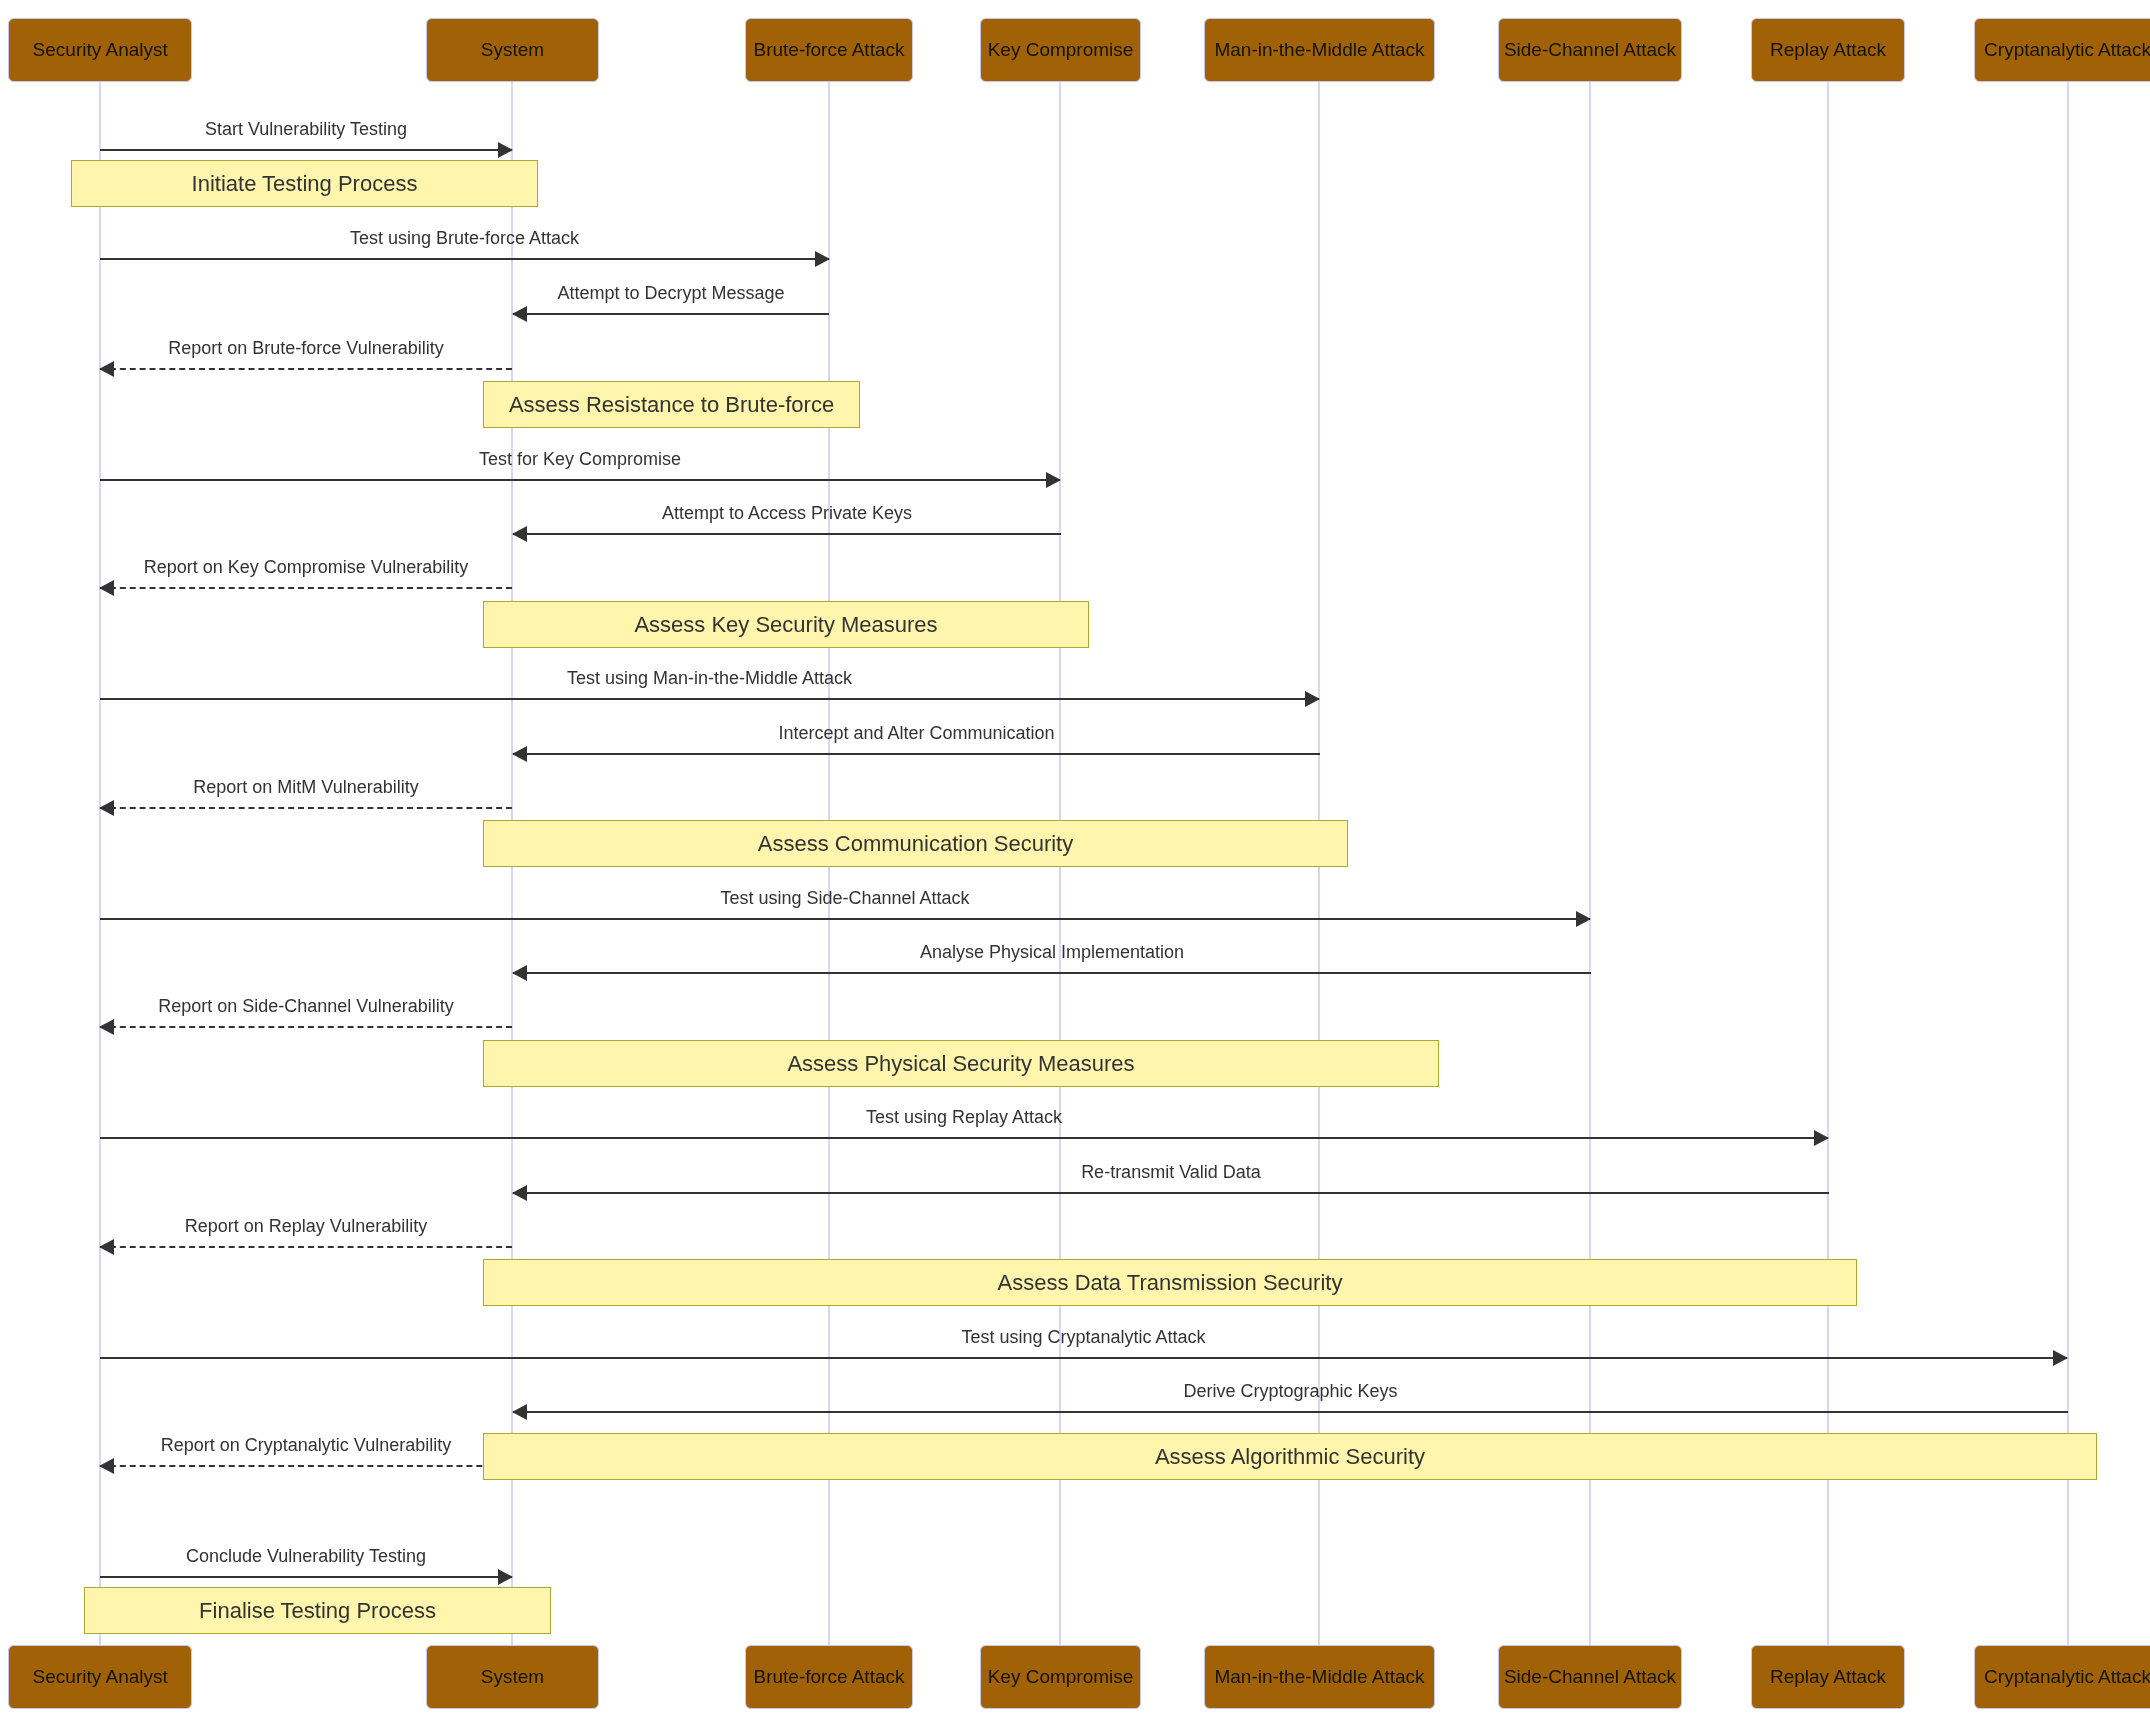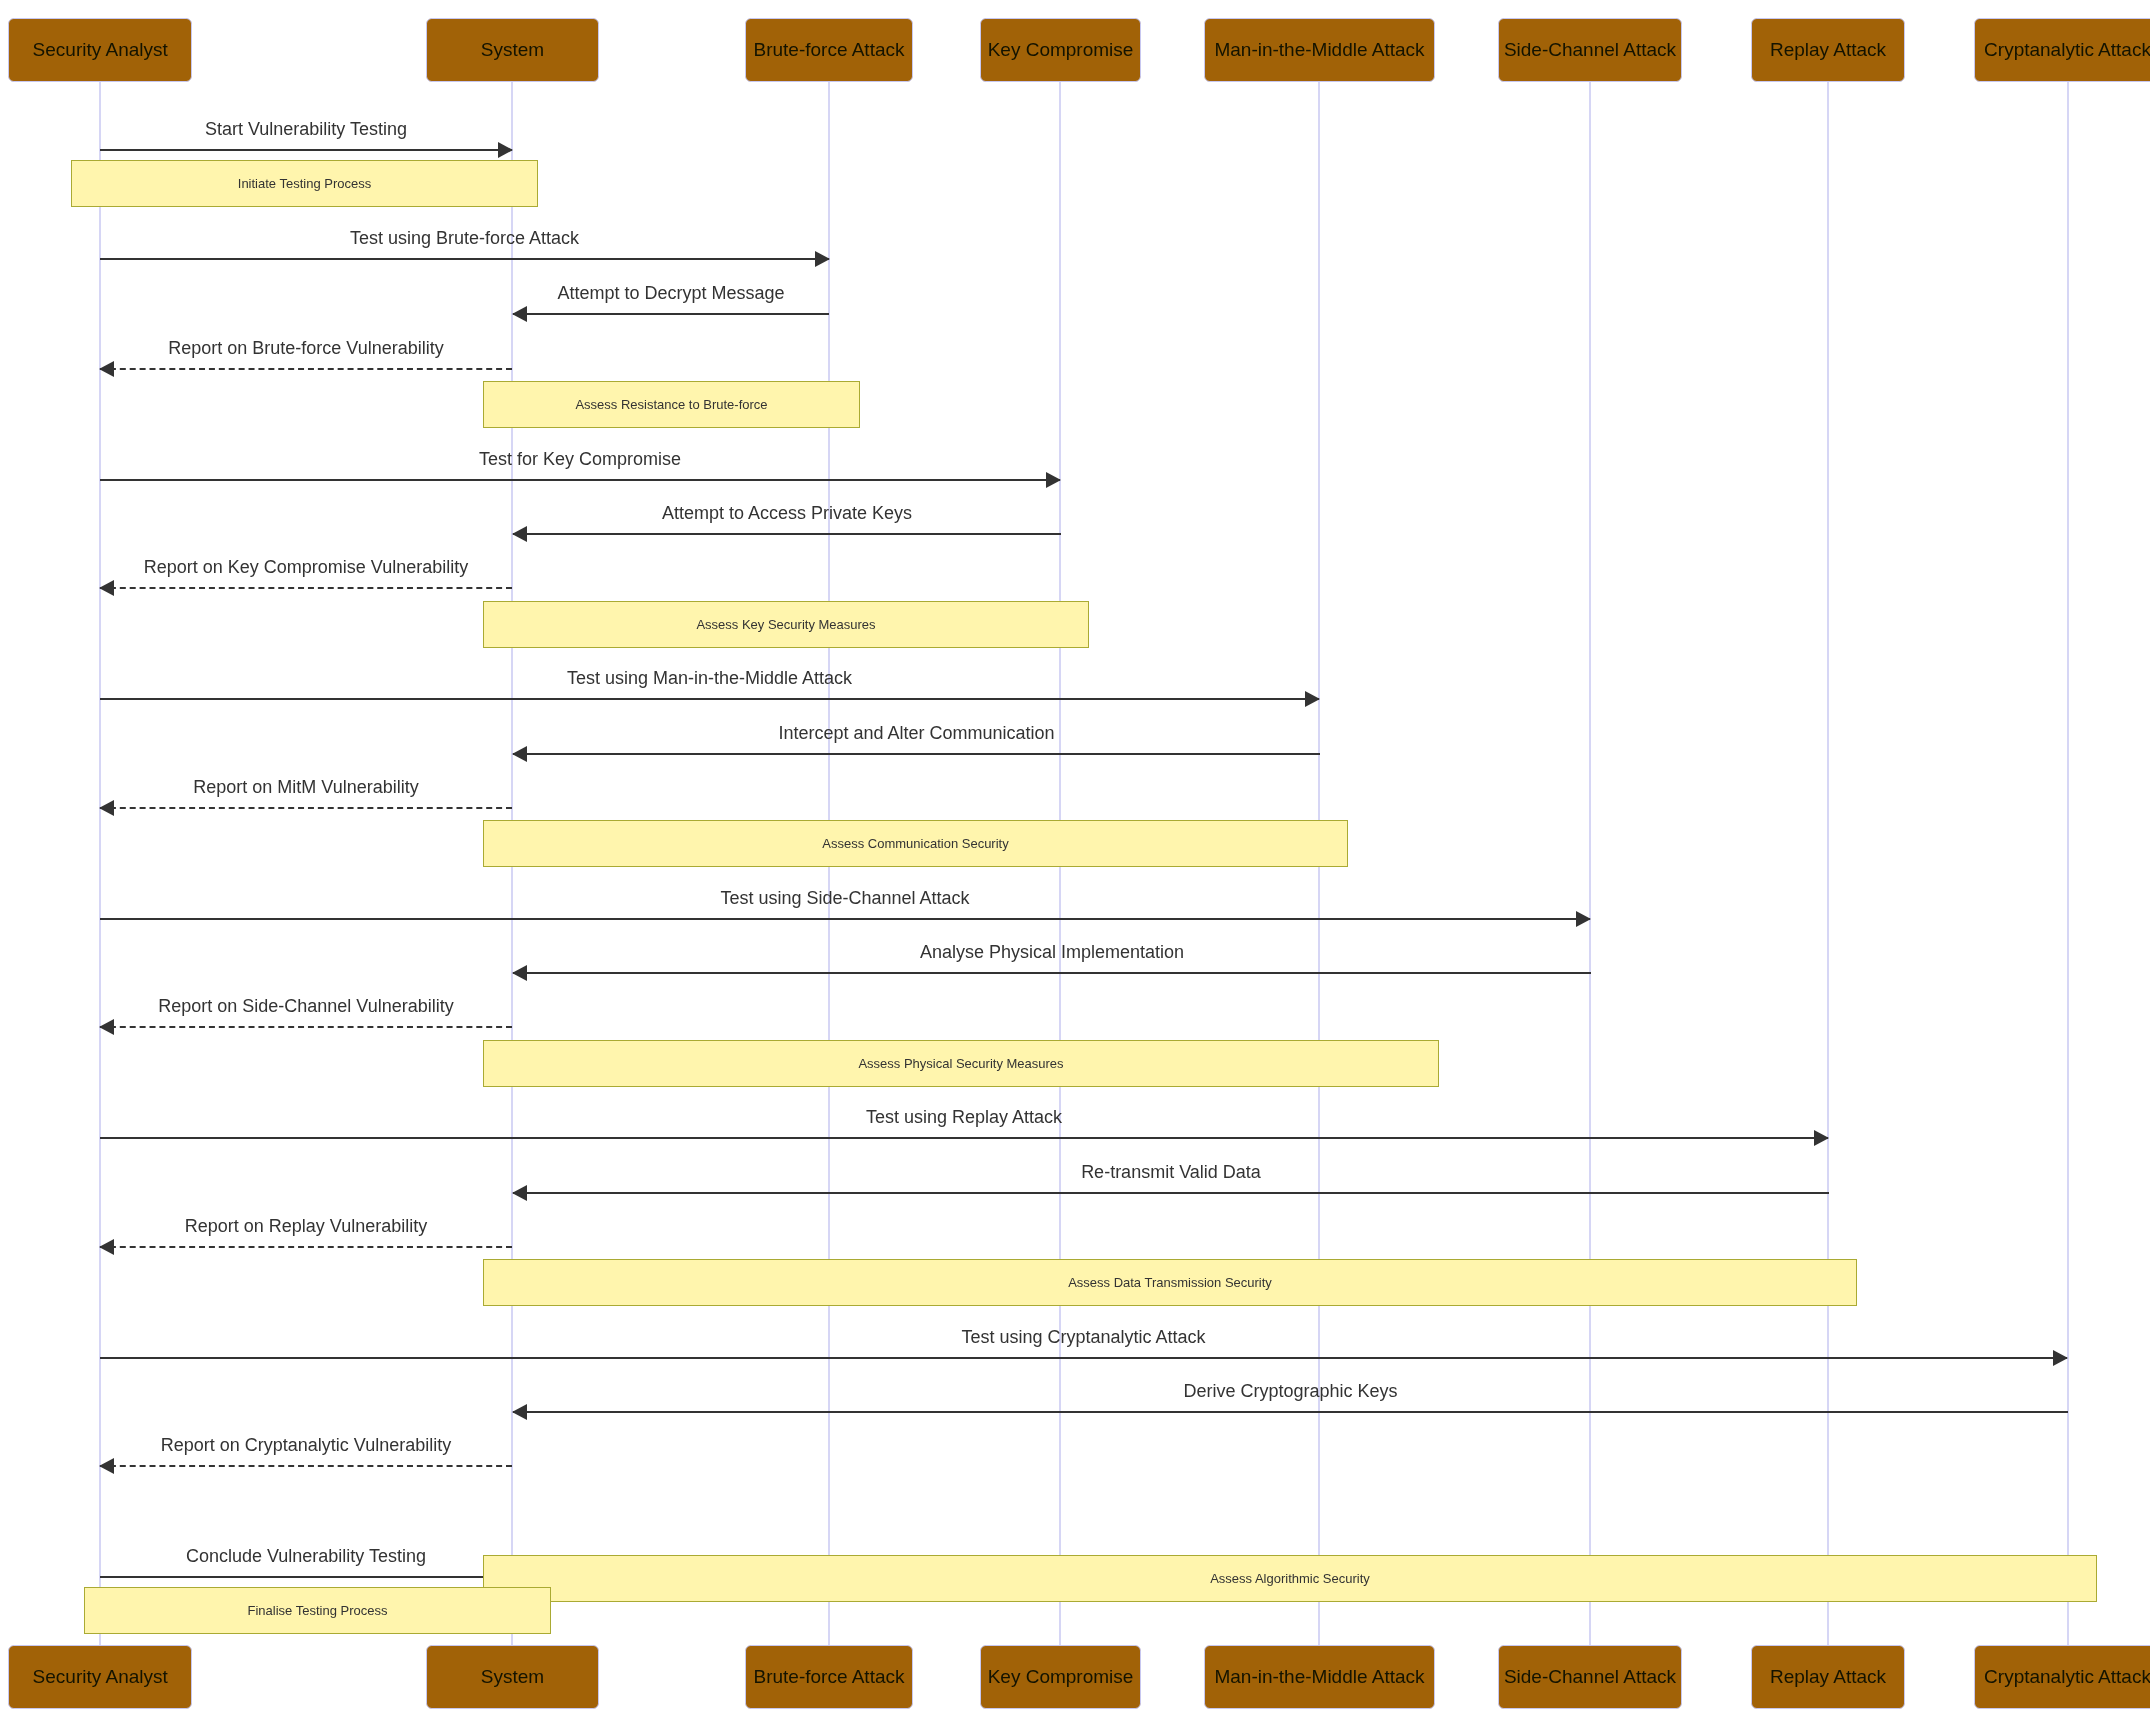--- a/index.html
+++ b/index.html
@@ -92,21 +92,21 @@
   .note {
     position: absolute;
     background: #FFF5AD;
     border: 1.2px solid #AAAA33;
     box-sizing: border-box;
     display: flex;
     align-items: center;
     justify-content: center;
   }
   .note-label {
-    font-size: 13px;
+    font-size: 22px;
     color: #333333;
     font-family: "Liberation Sans", sans-serif;
     white-space: nowrap;
     font-weight: normal;
   }
 </style>
 </head>
 <body>
 
 <div id="diagram">
@@ -264,21 +264,21 @@
       </div>
       <div class="note" style="left: 483px; top: 820px; width: 865px; height: 47px;">
         <span class="note-label">Assess Communication Security</span>
       </div>
       <div class="note" style="left: 483px; top: 1040px; width: 956px; height: 47px;">
         <span class="note-label">Assess Physical Security Measures</span>
       </div>
       <div class="note" style="left: 483px; top: 1259px; width: 1374px; height: 47px;">
         <span class="note-label">Assess Data Transmission Security</span>
       </div>
-      <div class="note" style="left: 483px; top: 1555px; width: 1614px; height: 47px;">
+      <div class="note" style="left: 483px; top: 1433px; width: 1614px; height: 47px;">
         <span class="note-label">Assess Algorithmic Security</span>
       </div>
       <div class="note" style="left: 84px; top: 1587px; width: 467px; height: 47px;">
         <span class="note-label">Finalise Testing Process</span>
       </div>
     </div>
 
   <div id="actors-bottom">
       <div class="actor-box" style="left: 8.2px; top: 1645px; width: 184px; height: 64px;">
         <span class="actor-label">Security Analyst</span>

